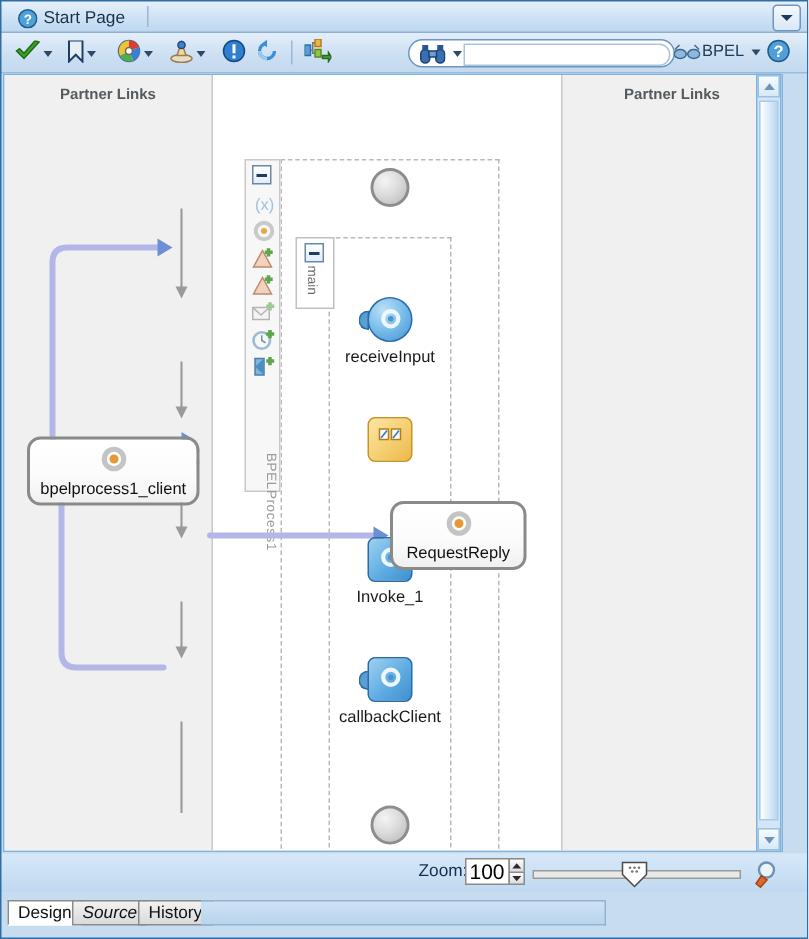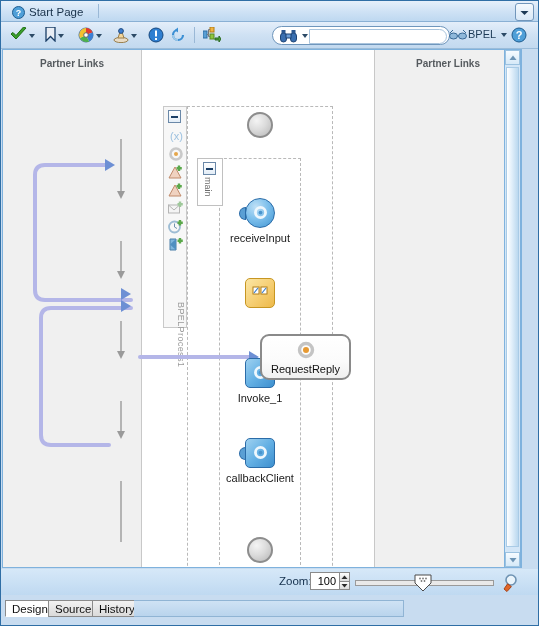--- a/index.html
+++ b/index.html
@@ -280,21 +280,21 @@
     position: absolute; left: 279px; top: 6px;
     font-size: 11.5px; color: #142f4c;
   }
   .zoom-input {
     position: absolute; left: 310px; top: 3px;
     width: 30px; height: 18px;
     border: 1px solid #8b8b8b;
     background: #ffffff;
     box-sizing: border-box;
     text-align: right;
-    font-size: 11px; padding-right: 3px;
+    font-size: 14px; padding-right: 3px;
     font-family: "Liberation Sans", sans-serif;
     outline: none;
   }
   .spin {
     position: absolute; left: 339px;
     width: 11px; height: 9px;
     border: 1px solid #8b8b8b;
     background: linear-gradient(to bottom,#fdfdfd,#dcdcdc);
     box-sizing: border-box;
     display: flex; align-items: center; justify-content: center;
@@ -645,20 +645,29 @@
           <circle cx="8" cy="8" r="5.4" fill="none" stroke="#eef7fd" stroke-width="3"></circle>
           <circle cx="8" cy="8" r="2" fill="#4b94cd"></circle>
         </svg>
       </span>
     </div>
     <div class="nub nub-l" style="left:236px; top:397px;"></div>
     <div class="node-label" style="left:192px; top:422px; width:130px;">callbackClient</div>
 
     <div class="term-circle" style="left:244px; top:487px;"></div>
 
+    <div class="plink" style="left:15px; top:241px; width:115px; height:46px;">
+      <span>
+        <svg width="22" height="20" viewBox="0 0 22 20" style="margin-bottom:1px;">
+          <circle cx="11" cy="10" r="6.5" fill="none" stroke="#c4c4c4" stroke-width="3.4"></circle>
+          <circle cx="11" cy="10" r="3" fill="#e79a33"></circle>
+        </svg>
+      </span>
+      <span>bpelprocess1_client</span>
+    </div>
 
     <div class="plink" style="left:257px; top:284px; width:91px; height:46px;align-items:center;">
       <span>
         <svg width="22" height="20" viewBox="0 0 22 20" style="margin-bottom:1px;">
           <circle cx="11" cy="10" r="6.5" fill="none" stroke="#c4c4c4" stroke-width="3.4"></circle>
           <circle cx="11" cy="10" r="3" fill="#e79a33"></circle>
         </svg>
       </span>
       <span>RequestReply</span>
     </div>
@@ -709,21 +718,21 @@
         <circle cx="8" cy="7" r="5" fill="#eaf4fb" stroke="#6f93b3" stroke-width="1.6"></circle>
         <path d="M4.6 10.8 L1 16 L4 18.5 L8.4 13.6 Z" fill="#e0672a" stroke="#a8441a"></path>
       </svg>
     </div>
   </div>
 
   <div class="bottombar">
     <div class="btab btab-active" style="left:5px;">
       <span>Design</span>
     </div>
-    <div class="btab" style="left:48px;">
+    <div class="btab" style="left:48px;font-style:italic;">
       <span>Source</span>
     </div>
     <div class="btab" style="left:92px;">
       <span>History</span>
     </div>
     <div class="btab-fill"></div>
   </div>
 
   <div class="outline-frame"></div>
 </div>

